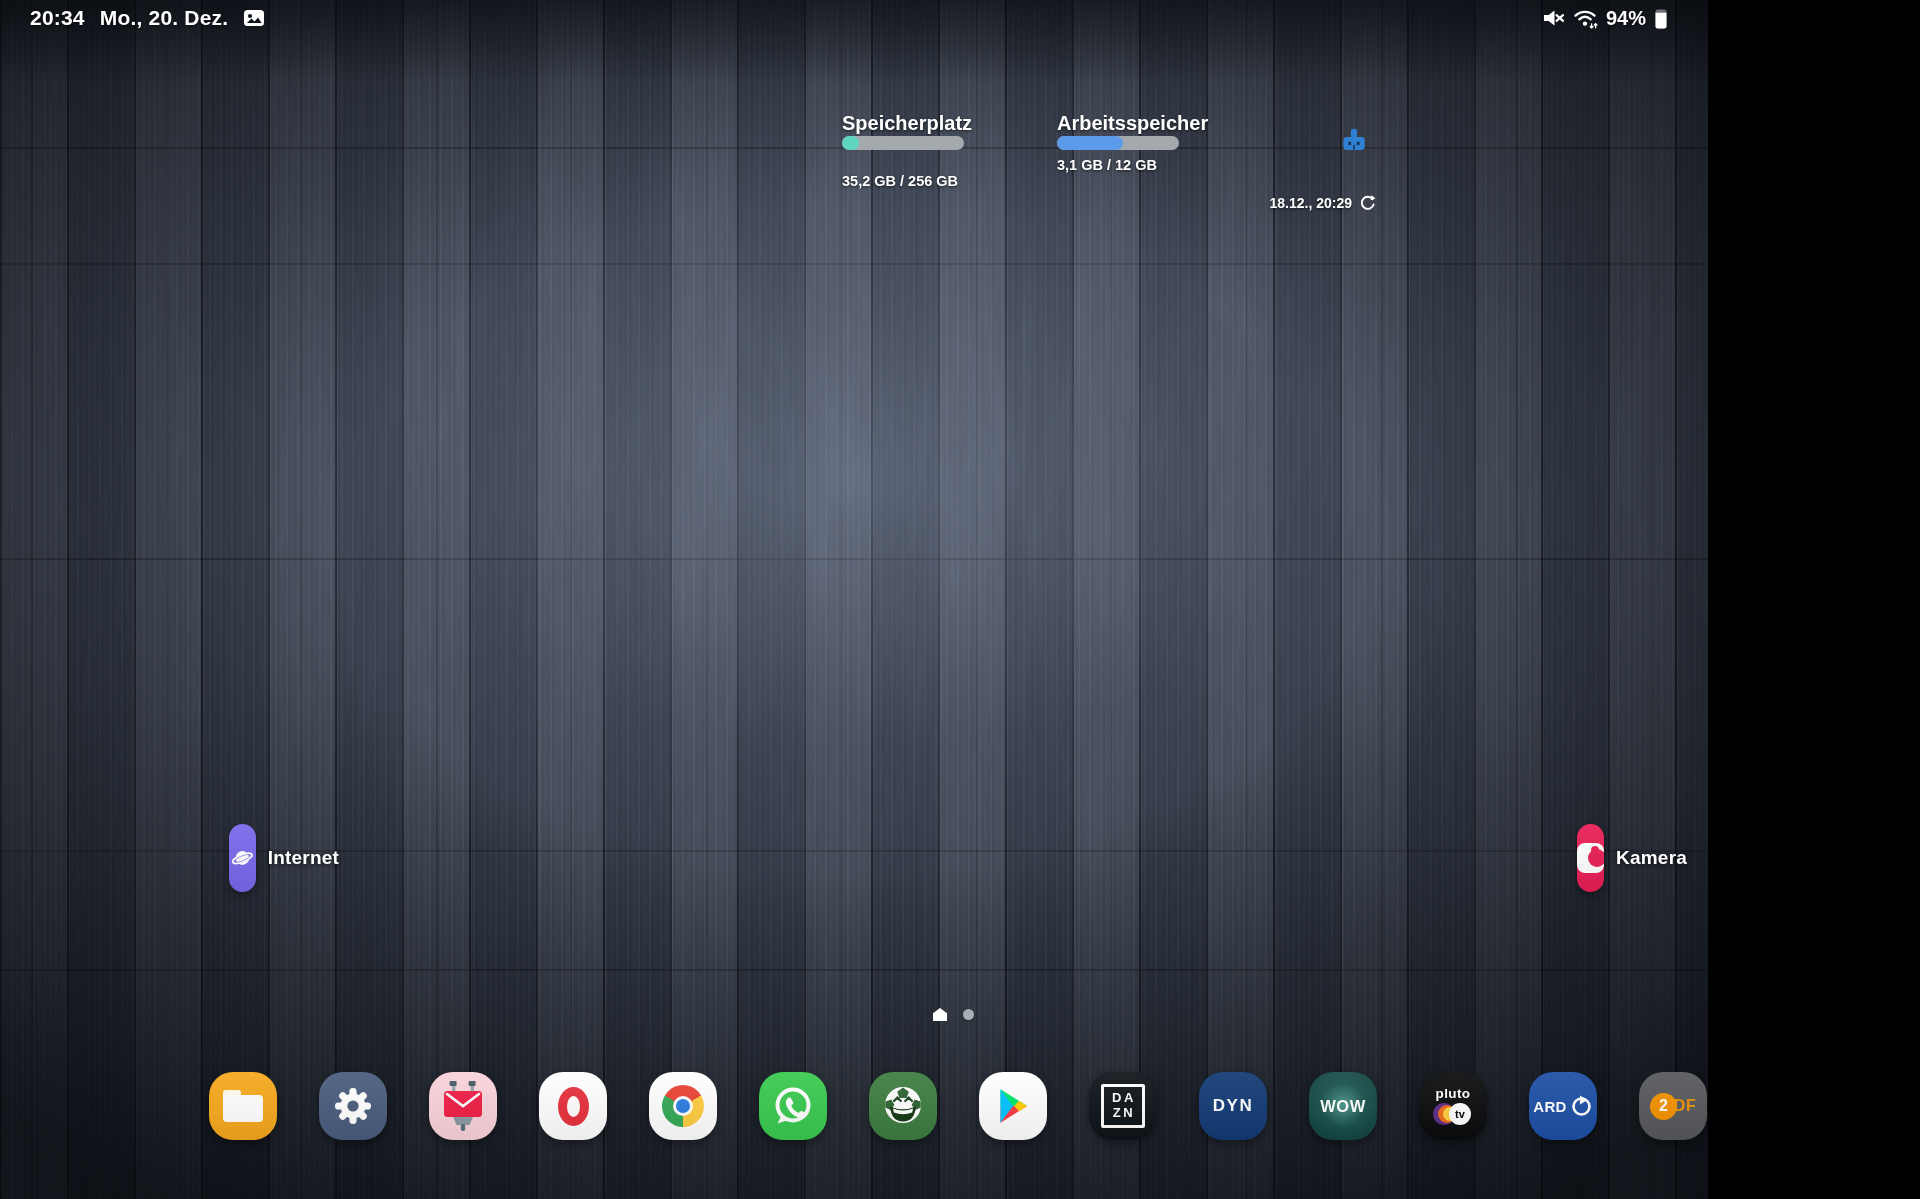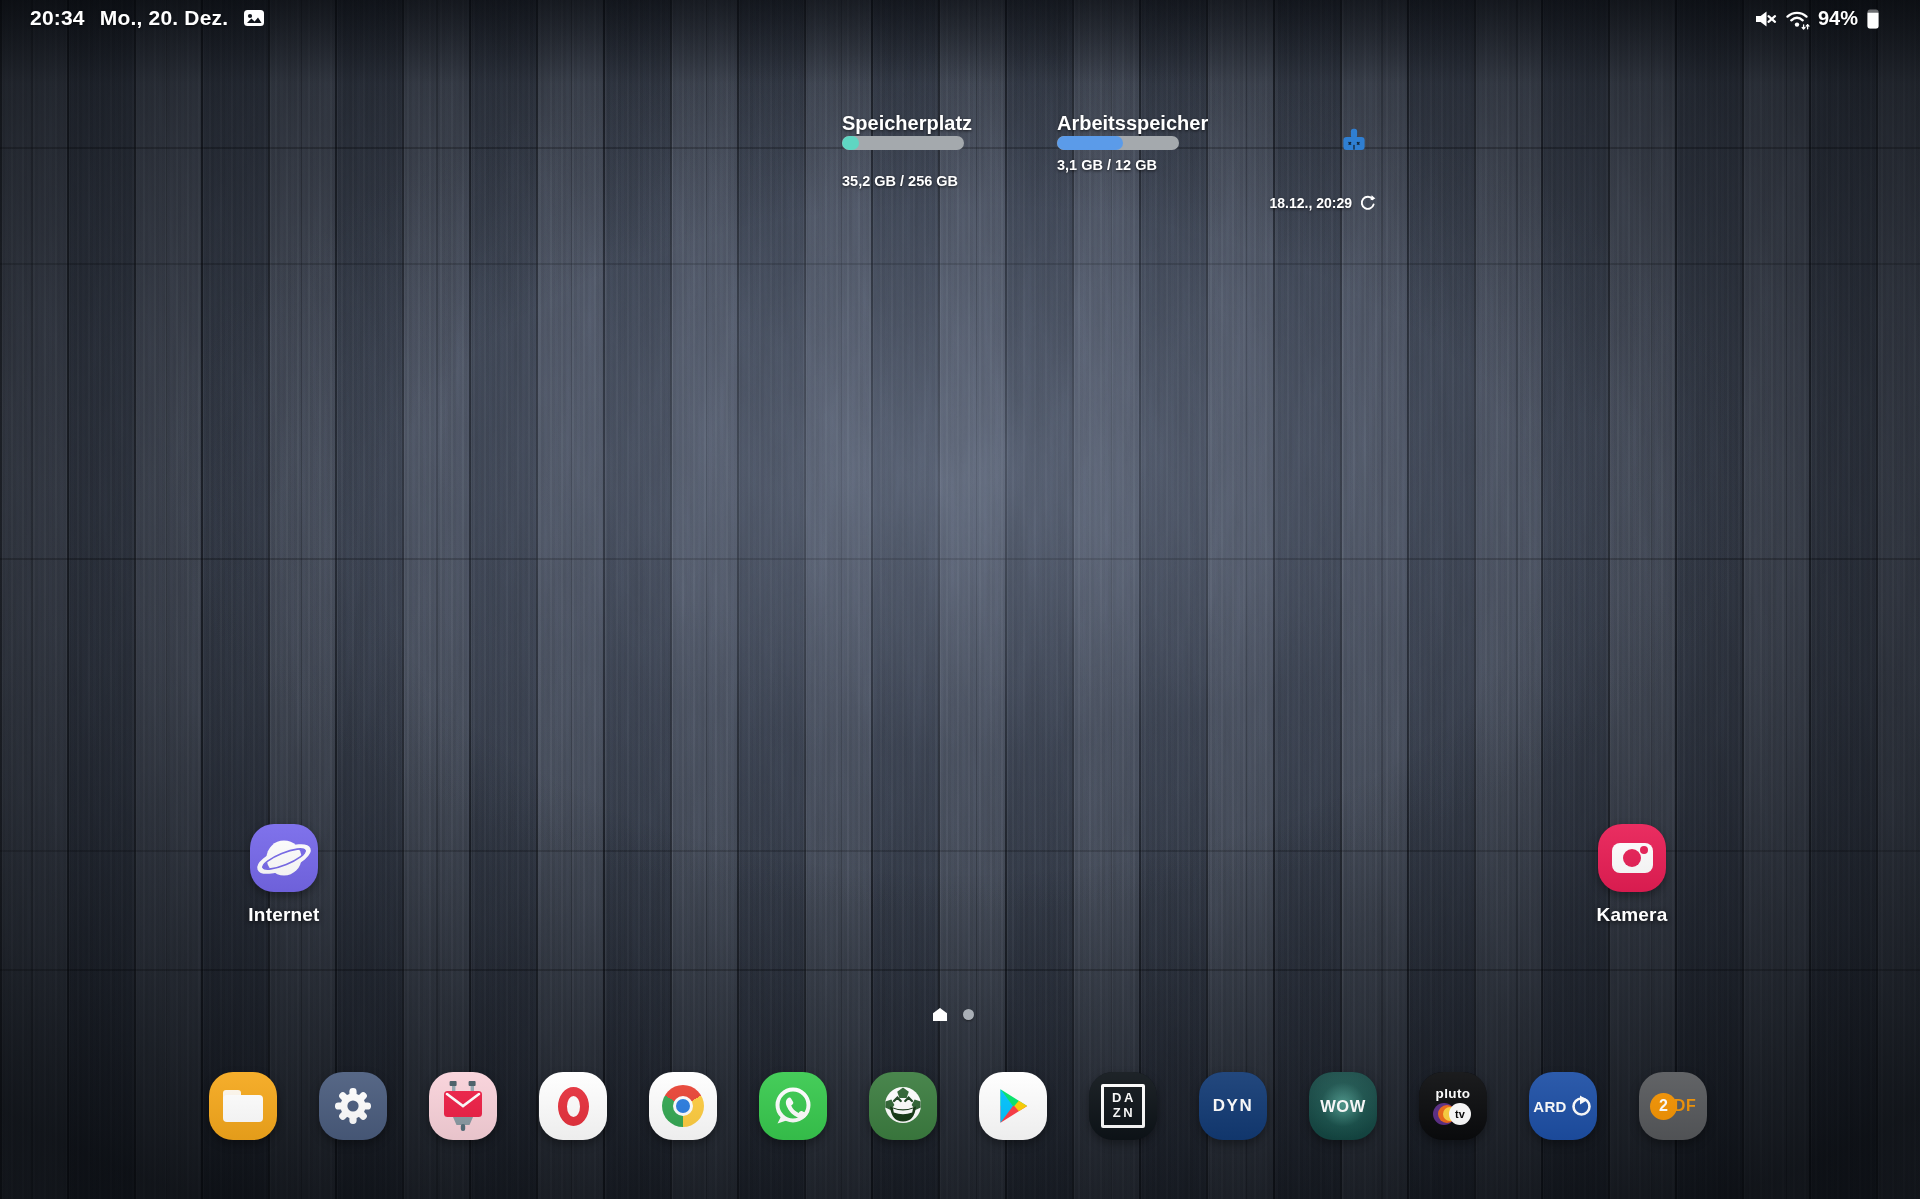--- a/index.html
+++ b/index.html
@@ -1,18 +1,18 @@
 <!DOCTYPE html>
 <html><head>
 <meta charset="utf-8">
 <style>
   html,body{margin:0;padding:0;background:#000;}
   body{width:1920px;height:1199px;overflow:hidden;font-family:"Liberation Sans",sans-serif;
        -webkit-user-select:none;user-select:none;cursor:default;position:relative;}
-  .screen{position:absolute;inset:0;width:1920px;height:1199px;overflow:hidden;}
+  .screen{position:absolute;inset:0;width:1700px;height:1199px;overflow:hidden;padding-left:8px;}
 
   
   .wallpaper{position:absolute;inset:0;background:
     linear-gradient(180deg, rgba(2,4,8,.55) 0%, rgba(2,4,8,0) 7%),
     radial-gradient(ellipse 58% 50% at 50% 40%, rgba(132,144,168,.42) 0%, rgba(90,100,122,.18) 45%, rgba(0,0,0,0) 72%),
     repeating-linear-gradient(90deg, rgba(8,10,14,.52) 0px, rgba(8,10,14,.52) 2px, rgba(255,255,255,.05) 2px, rgba(255,255,255,.05) 3px, rgba(0,0,0,0) 3px, rgba(0,0,0,0) 67px),
     repeating-linear-gradient(90deg, rgba(0,0,0,0) 0px, rgba(0,0,0,0) 31px, rgba(10,12,16,.26) 31px, rgba(10,12,16,.26) 32.5px, rgba(0,0,0,0) 32.5px, rgba(0,0,0,0) 135px),
     repeating-linear-gradient(90deg, rgba(255,255,255,.05) 0px, rgba(255,255,255,.05) 67px, rgba(10,14,20,.13) 67px, rgba(10,14,20,.13) 134px),
     repeating-linear-gradient(180deg, rgba(0,0,0,0) 0px, rgba(0,0,0,0) 147px, rgba(5,7,10,.32) 147px, rgba(5,7,10,.32) 149px, rgba(0,0,0,0) 149px, rgba(0,0,0,0) 411px),
     repeating-linear-gradient(180deg, rgba(0,0,0,0) 0px, rgba(0,0,0,0) 263px, rgba(5,7,10,.24) 263px, rgba(5,7,10,.24) 265px, rgba(0,0,0,0) 265px, rgba(0,0,0,0) 587px),
@@ -20,40 +20,40 @@
     linear-gradient(180deg,#464e5d 0%,#3d4452 55%,#333a47 100%);}
   .grain{position:absolute;inset:0;opacity:.15;mix-blend-mode:overlay;pointer-events:none;}
   .vignette{position:absolute;inset:0;pointer-events:none;background:
     radial-gradient(ellipse 72% 66% at 50% 45%, rgba(0,0,0,0) 42%, rgba(4,6,10,.40) 70%, rgba(2,4,7,.74) 100%);}
 
   
   .statusbar{position:absolute;left:0;top:0;right:0;height:32px;display:flex;justify-content:space-between;
              align-items:center;padding:2px 40px 0 30px;color:#fff;}
   .sb-left{display:flex;align-items:center;gap:15px;}
   .sb-time,.sb-date{font-size:21px;font-weight:bold;letter-spacing:.2px;text-shadow:0 1px 3px rgba(0,0,0,.6);}
-  .sb-right{display:flex;align-items:flex-end;gap:8px;}
+  .sb-right{display:flex;align-items:center;gap:8px;}
   .sb-batt-text{font-size:20px;font-weight:bold;text-shadow:0 1px 3px rgba(0,0,0,.6);}
   .sb-icon{display:block;}
 
   
   .widget{position:absolute;left:820px;top:100px;width:580px;height:130px;color:#fff;}
   .w-label{position:absolute;font-size:20px;font-weight:bold;text-shadow:0 1px 3px rgba(0,0,0,.65);}
   .w-val{position:absolute;font-size:14.5px;font-weight:bold;text-shadow:0 1px 3px rgba(0,0,0,.65);}
   .bar{position:absolute;width:122px;height:14px;border-radius:7px;overflow:hidden;}
   .bar-fill{height:100%;border-radius:7px;}
   .lbl-storage{left:22px;top:12px;}   .bar-storage{left:22px;top:36px;}   .val-storage{left:22px;top:73px;}
   .lbl-ram{left:237px;top:12px;}      .bar-ram{left:237px;top:36px;}      .val-ram{left:237px;top:57px;}
   .broom-btn{position:absolute;left:516px;top:24px;width:36px;height:36px;display:flex;align-items:center;justify-content:center;}
   .updated-row{position:absolute;left:330px;top:94px;width:226px;display:flex;justify-content:flex-end;align-items:center;gap:7px;}
   .updated-text{font-size:14px;font-weight:600;text-shadow:0 1px 3px rgba(0,0,0,.65);}
 
   
   .squircle{width:68px;height:68px;border-radius:24px;position:relative;display:flex;align-items:center;
             justify-content:center;box-shadow:0 4px 10px rgba(0,0,0,.35);overflow:hidden;}
-  .home-app{position:absolute;width:110px;display:flex;flex-direction:column;align-items:center;gap:12px;}
+  .home-app{position:absolute;width:110px;display:flex;flex-direction:row;align-items:center;gap:12px;}
   .app-label{color:#fff;font-size:19px;font-weight:600;letter-spacing:.2px;text-shadow:0 1px 5px rgba(0,0,0,.75);}
   .home-internet{left:229px;top:824px;}
   .home-camera{left:1577px;top:824px;}
 
   
   .planet{position:relative;width:68px;height:68px;}
   
   .cam-body{width:41px;height:30px;background:#fff;border-radius:8px;position:relative;}
   .cam-lens{position:absolute;left:11px;top:6px;width:18px;height:18px;border-radius:50%;}
   .cam-dot{position:absolute;right:5px;top:3px;width:8px;height:8px;border-radius:50%;}

